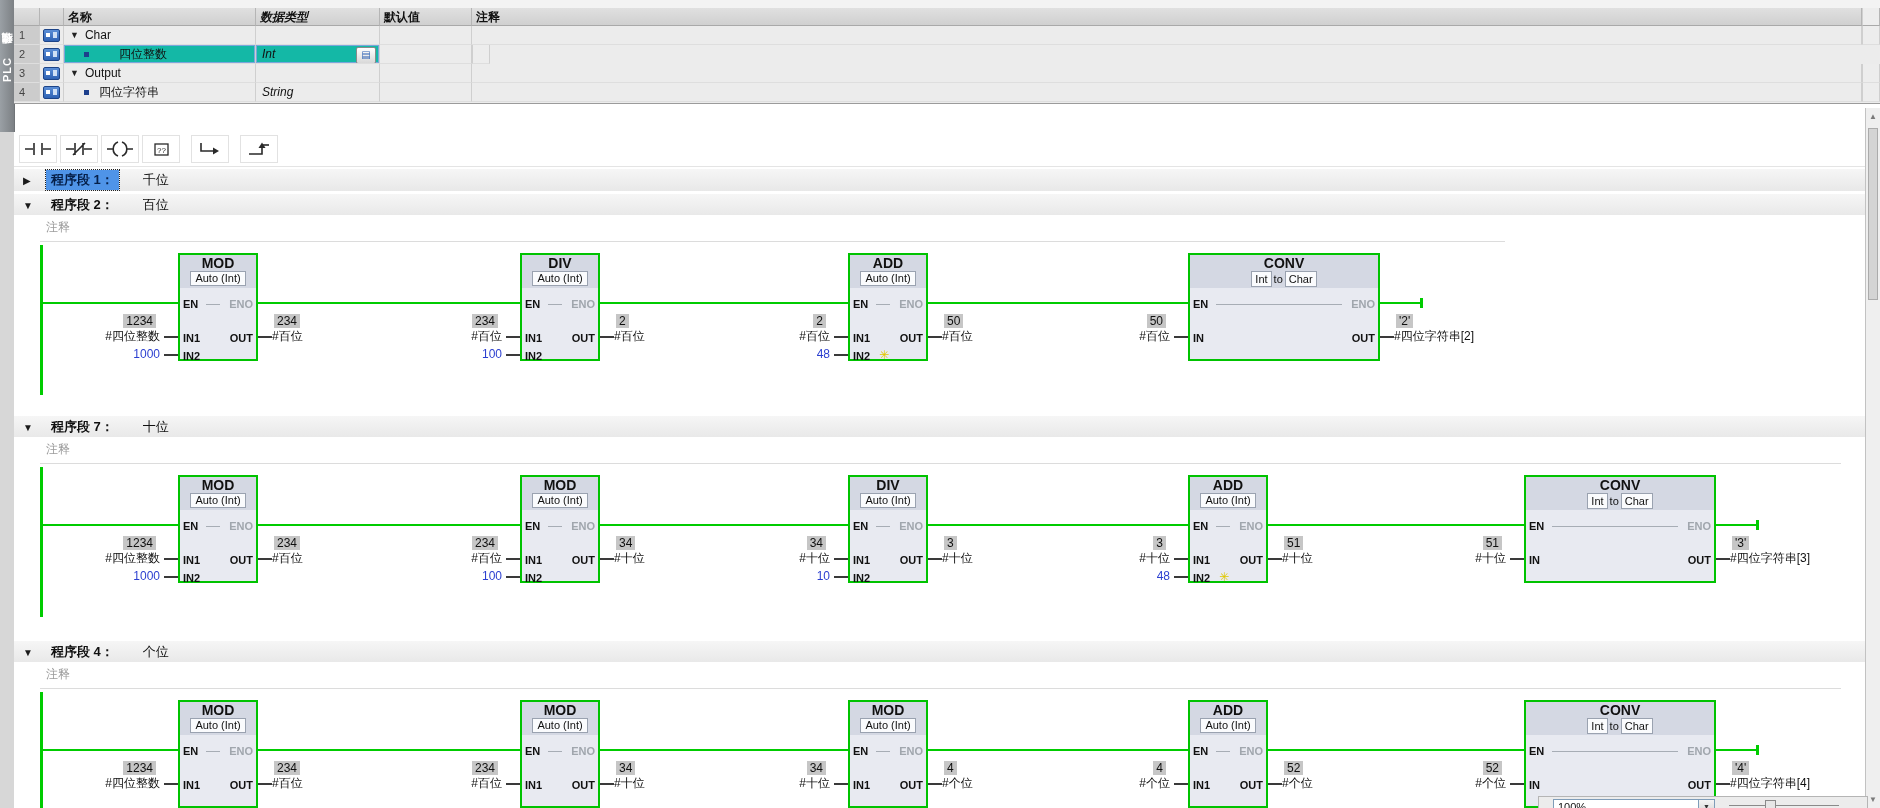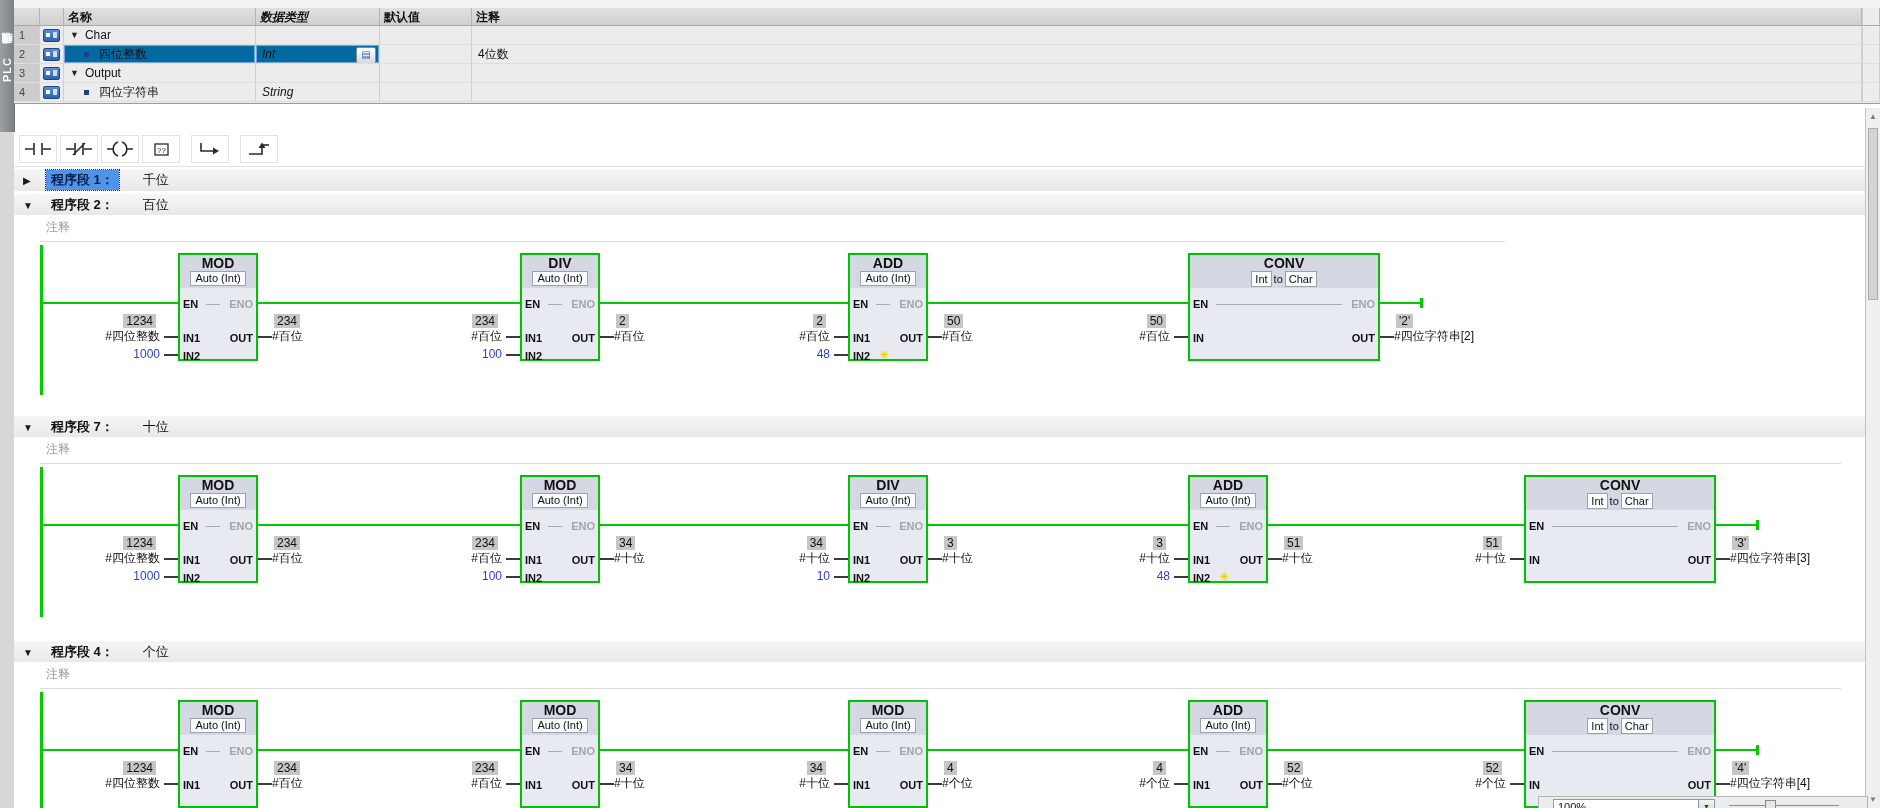--- a/index.html
+++ b/index.html
@@ -25,21 +25,21 @@
   .trow>div{border-right:1px solid #cfcfcf;border-bottom:1px solid #dedede;box-sizing:border-box;overflow:hidden;white-space:nowrap;}
   .trow.hdr>div{border-right:1px solid #b5b5b5;border-bottom:1px solid #a9a9a9;padding-left:4px;}
   .c-num{width:26px;background:#cccccc;color:#444;font-size:11px;padding-left:5px;}
   .trow.hdr .c-num{background:transparent;}
   .c-icon{width:24px;display:flex;align-items:center;justify-content:center;}
   .c-name{width:192px;padding-left:6px;display:flex;align-items:center;}
   .c-type{width:124px;padding-left:6px;position:relative;font-style:italic;}
   .c-def{width:92px;}
   .c-com{width:auto;flex:1;padding-left:6px;}
   .c-scroll{width:18px;background:#ededed;border-left:1px solid #cfcfcf;}
-  .sel-cell{background:#0369a1;box-shadow:inset 0 0 0 1px #79a7dc;}
+  .sel-cell{background:#14b8a6;box-shadow:inset 0 0 0 1px #79a7dc;gap:20px;}
   .gtri{font-size:9px;color:#222;margin-right:6px;}
   .bullet{width:5px;height:5px;background:#1d3f8c;display:inline-block;margin:0 10px 0 14px;}
   .tagicon{width:15px;height:11px;background:linear-gradient(#5b8ed6,#2e62b4);border:1px solid #1c4488;border-radius:2px;position:relative;display:inline-block;}
   .tagicon:before{content:"";position:absolute;left:2px;top:3px;width:4px;height:4px;background:#fff;}
   .tagicon:after{content:"";position:absolute;right:2px;top:2px;width:4px;height:6px;background:#cfe0f5;}
   .ddbtn{position:absolute;right:3px;top:2px;width:18px;height:15px;background:linear-gradient(#ffffff,#d8d8d8);
      border:1px solid #8a8a8a;border-radius:2px;font-size:10px;color:#2e62b4;line-height:14px;text-align:center;}
 
   
   .callpath{position:absolute;left:14px;top:106px;right:14px;height:26px;background:#fff;
@@ -147,21 +147,20 @@
       <div class="c-num">2</div>
       <div class="c-icon">
           <span class="tagicon"></span>
         </div>
       <div class="c-name sel-cell">
           <span class="bullet"></span>
           <span>四位整数</span>
         </div>
       <div class="c-type sel-cell"><span style="line-height:19px;">Int</span><span class="ddbtn">▤</span></div>
       <div class="c-def"></div>
-      <div class="c-com">4位数</div>
       <div class="c-scroll"></div>
     </div>
 
     <div class="trow">
       <div class="c-num">3</div>
       <div class="c-icon">
           <span class="tagicon"></span>
         </div>
       <div class="c-name">
           <span class="gtri">▼</span>

